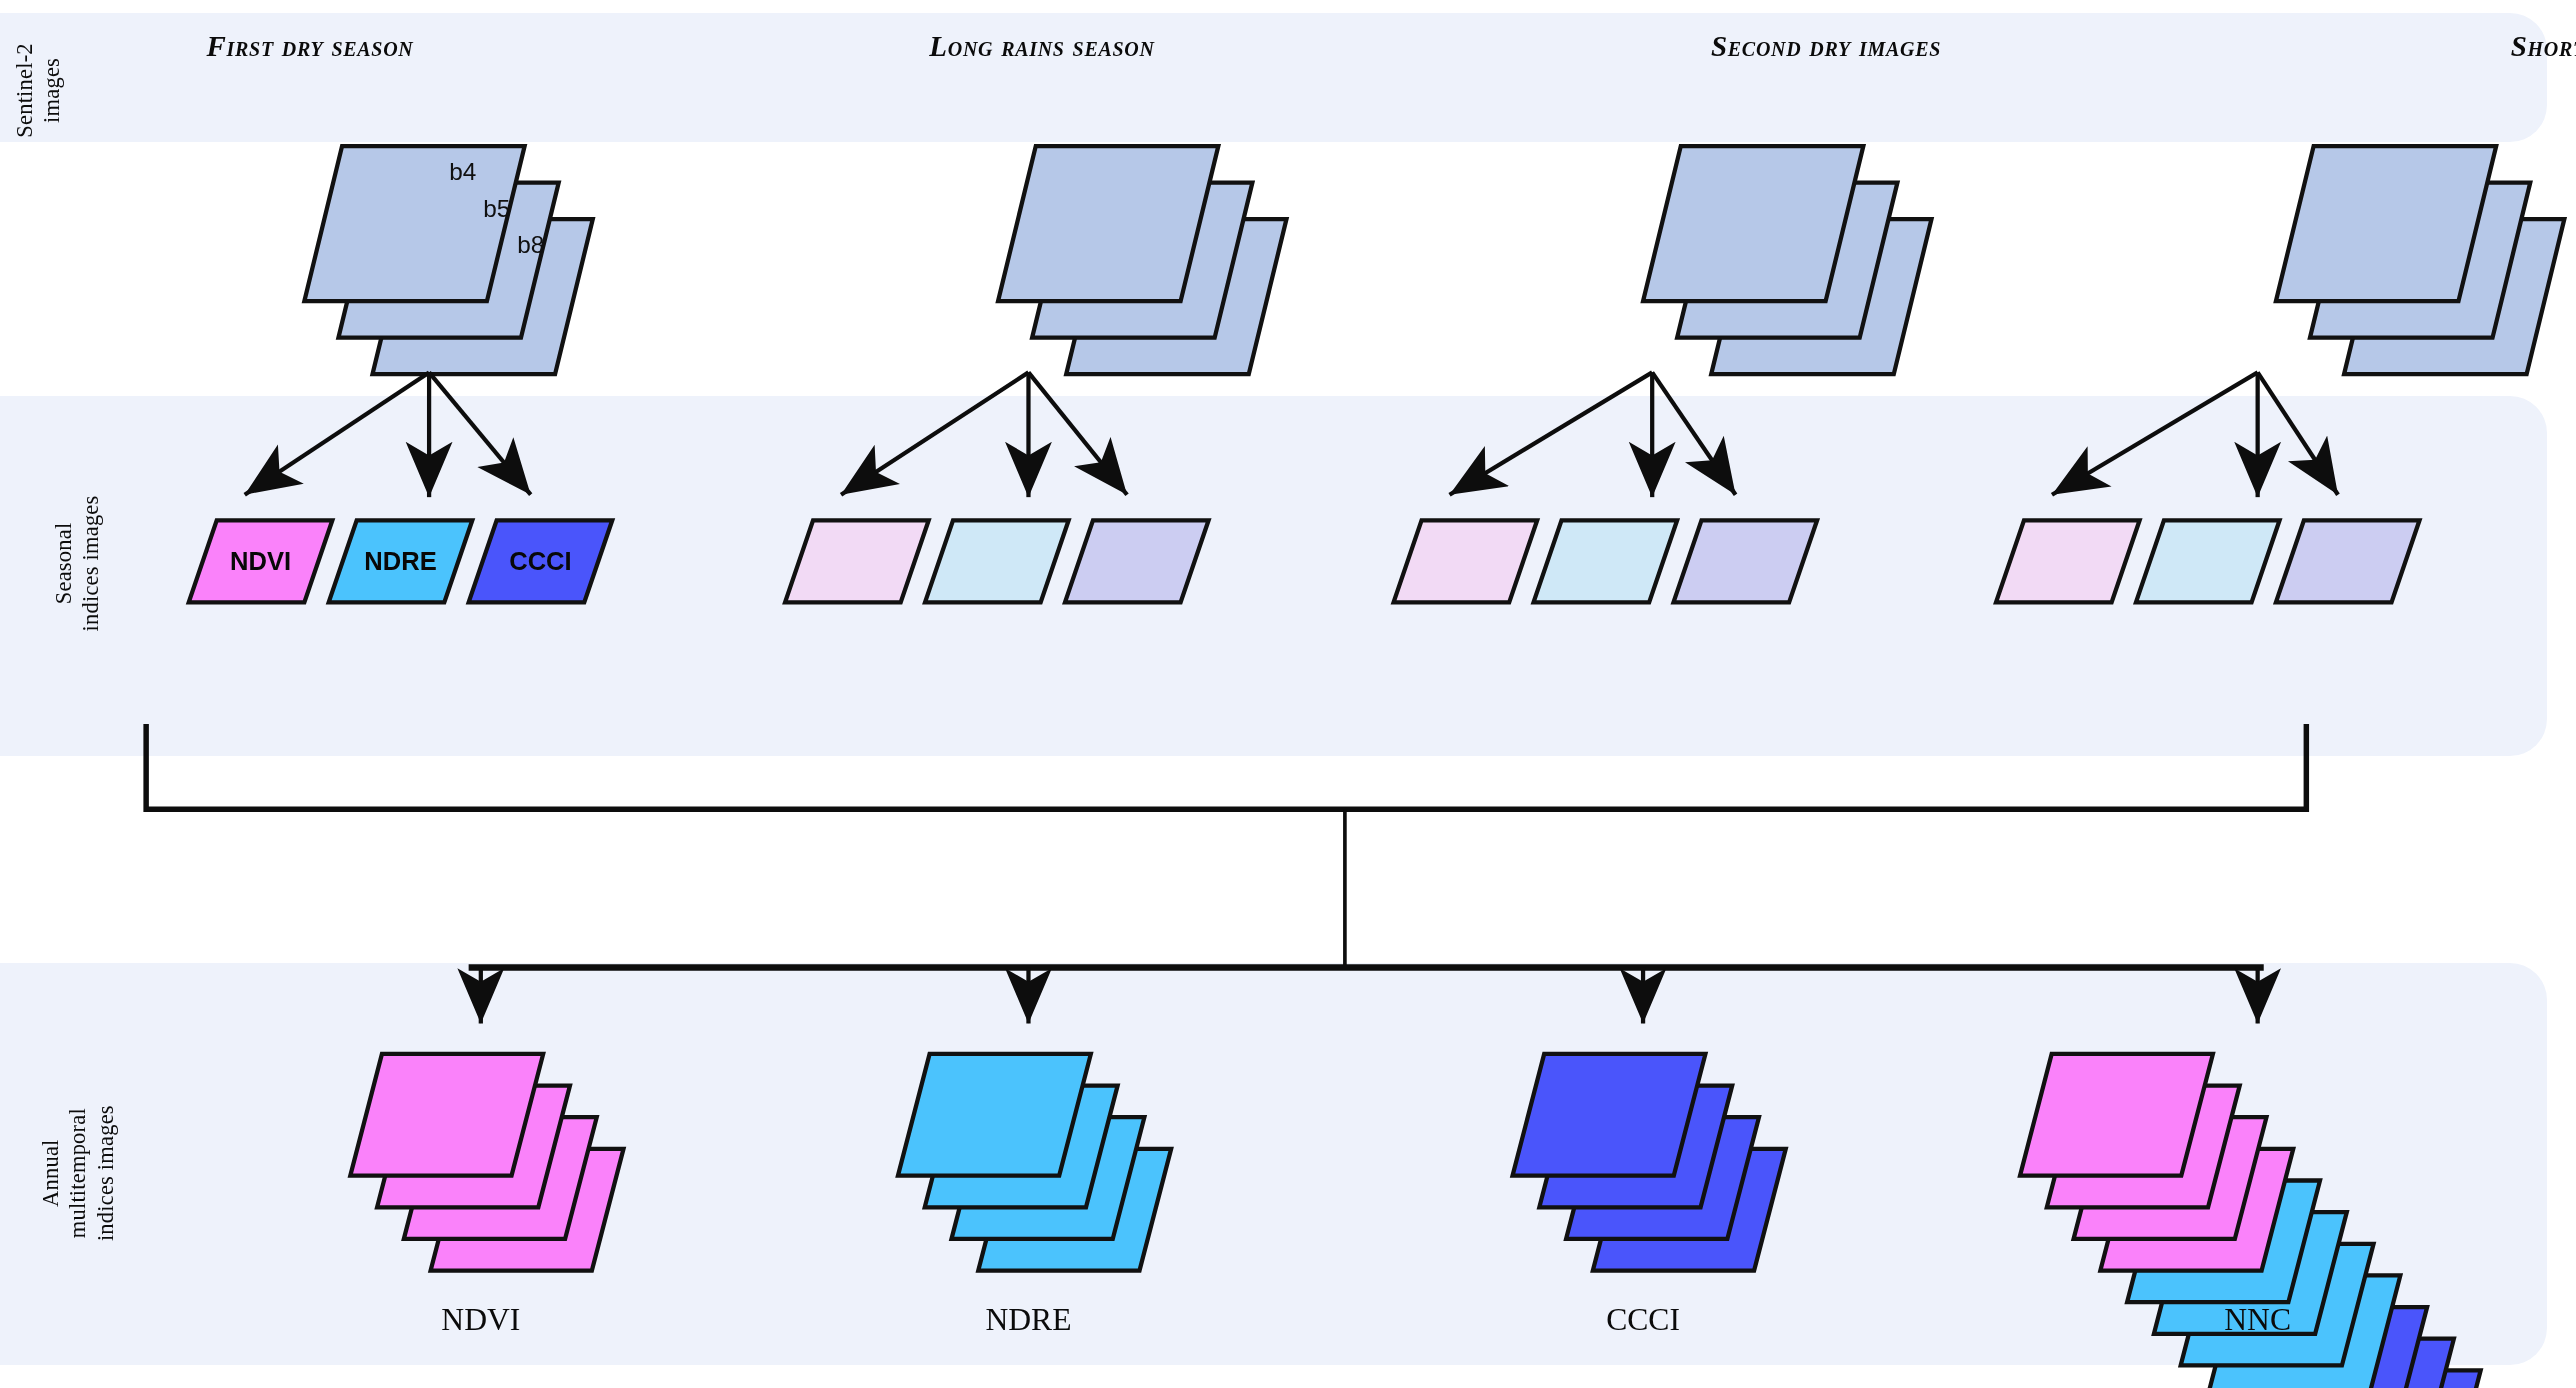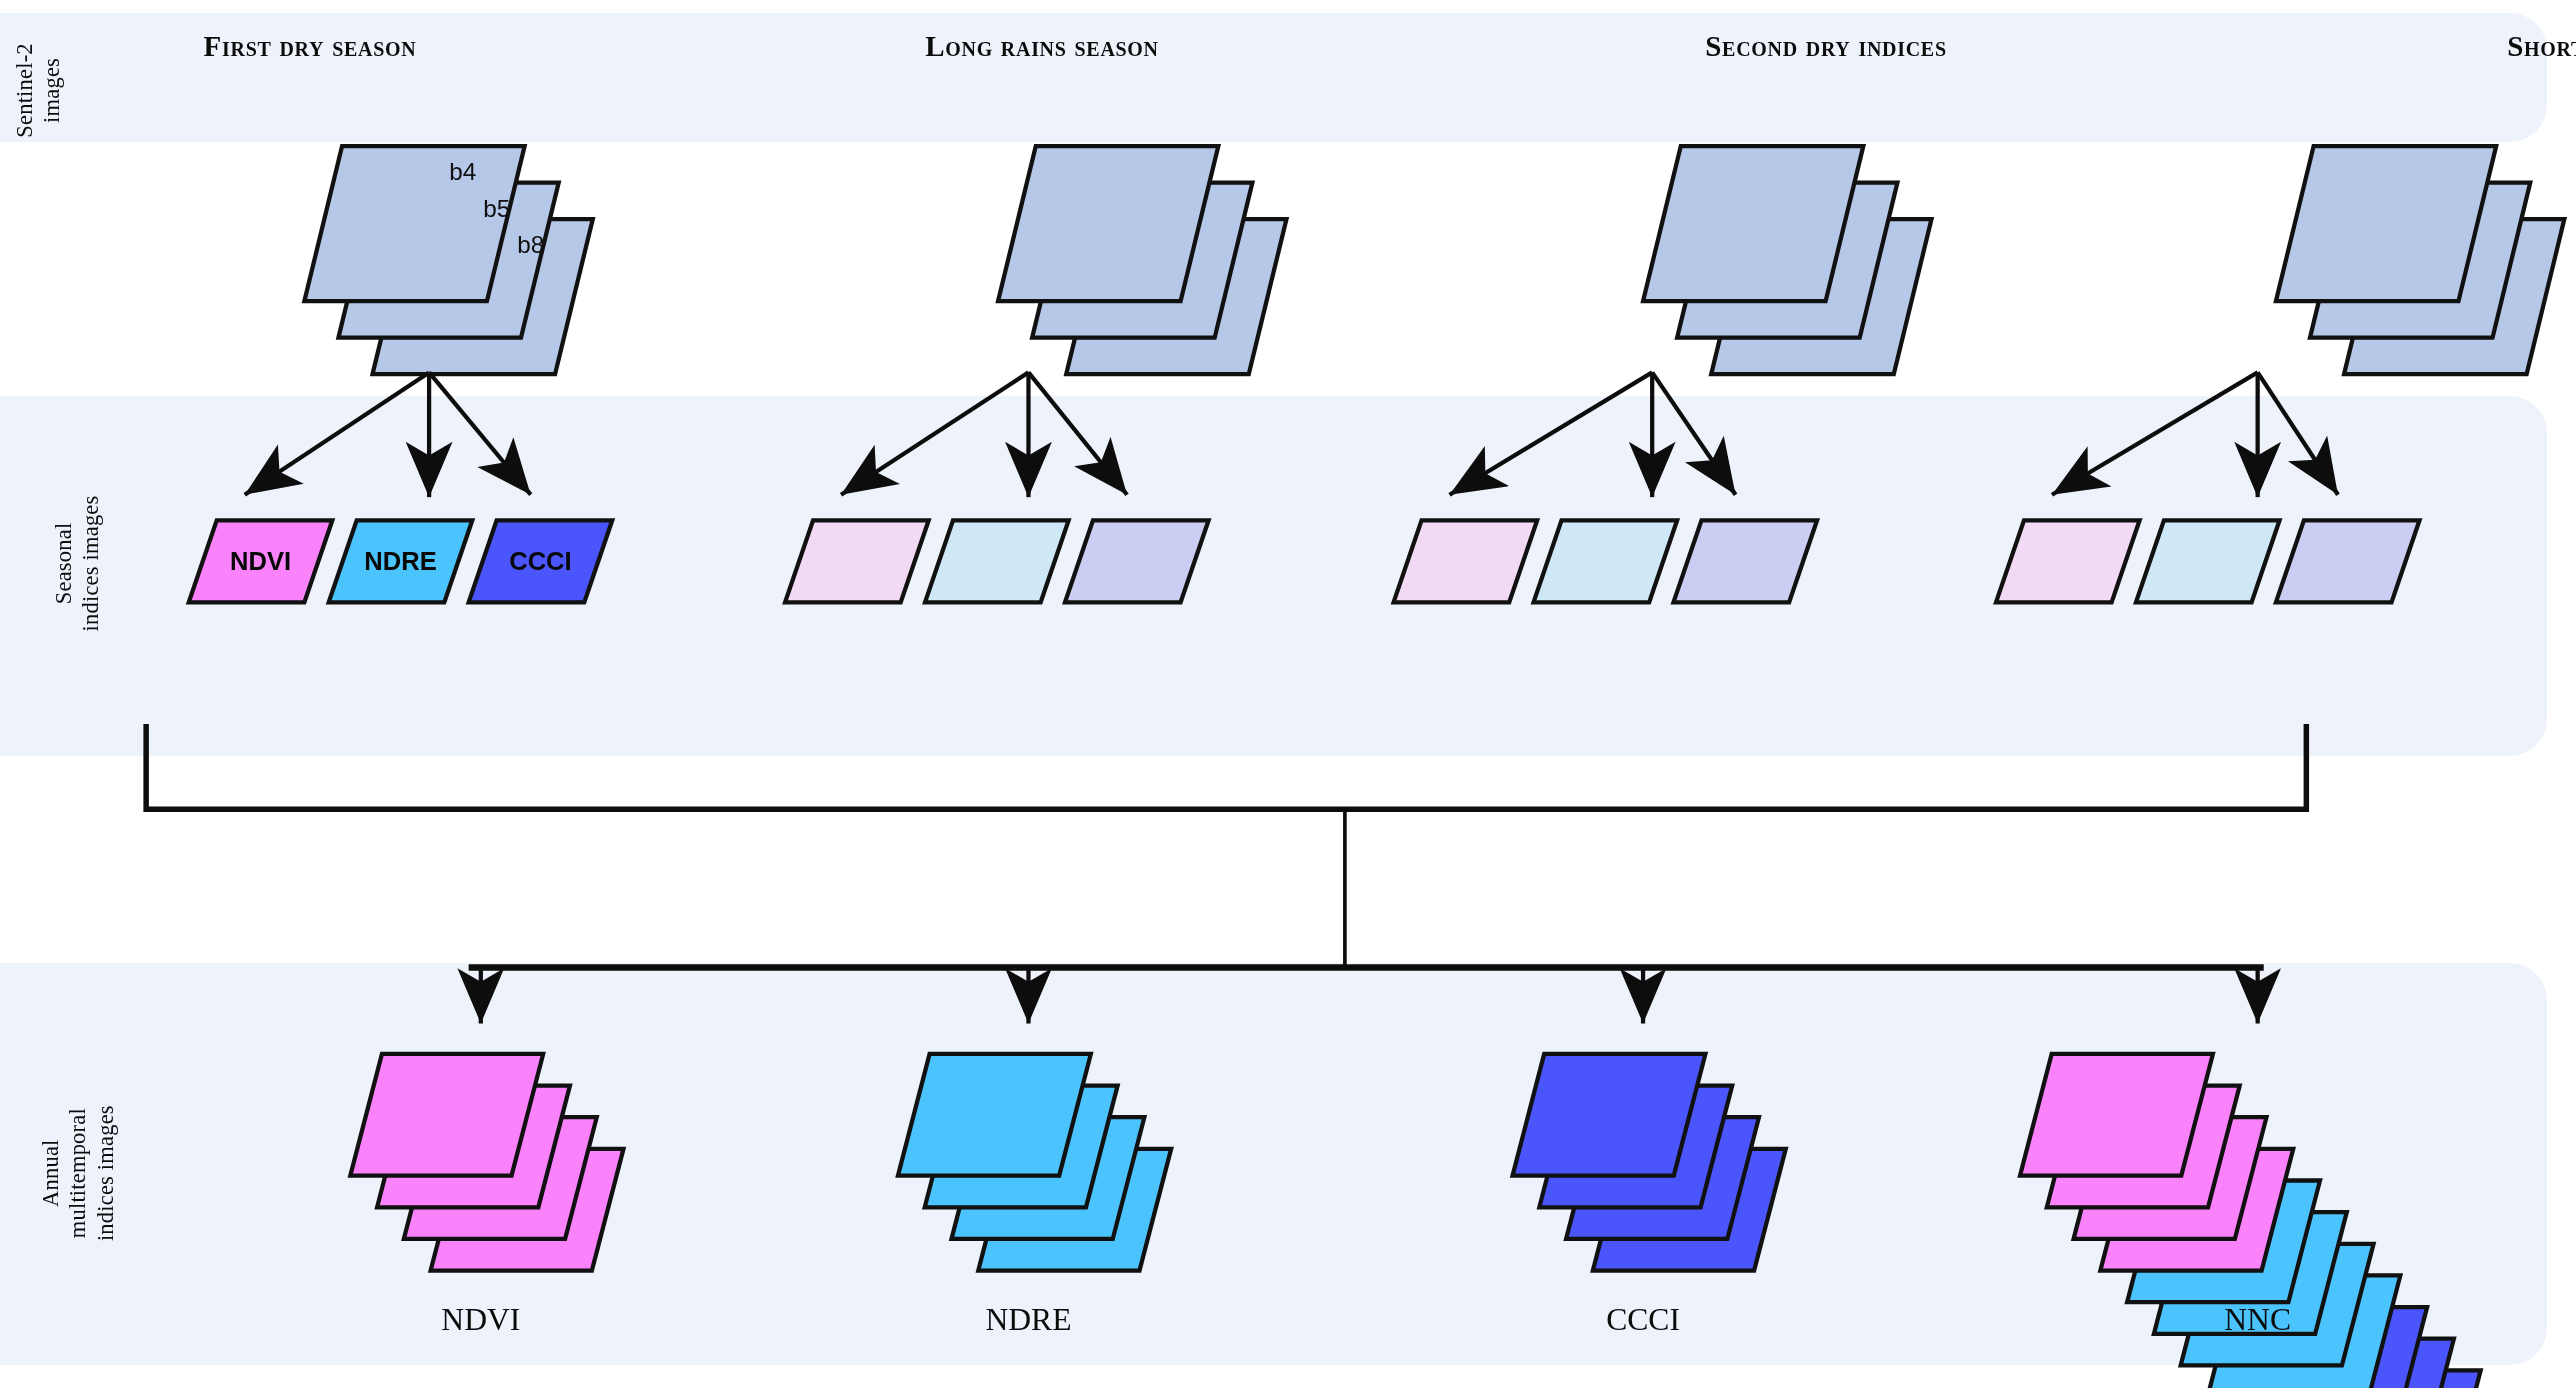--- a/index.html
+++ b/index.html
@@ -49,20 +49,21 @@
   .colhead {
     position: absolute;
     top: 30px;
     width: 426px;
     text-align: center;
     font-variant: small-caps;
     font-weight: 700;
     font-size: 29px;
     letter-spacing: 0.7px;
     color: #0b0b0b;
+    font-style: italic;
   }
   .colhead.c0 { left: 97px; }
   .colhead.c1 { left: 829px; }
   .colhead.c2 { left: 1613px; }
   .colhead.c3 { left: 2416px; }
 
   
   #art {
     position: absolute;
     left: 0; top: 0;
@@ -109,21 +110,21 @@
     <div>indices images</div>
   </div>
   <div class="rowlabel l3">
     <div>Annual</div>
     <div>multitemporal</div>
     <div>indices images</div>
   </div>
 
   <div class="colhead c0">First dry season</div>
   <div class="colhead c1">Long rains season</div>
-  <div class="colhead c2">Second dry indices</div>
+  <div class="colhead c2">Second dry images</div>
   <div class="colhead c3">Short rains season</div>
 
   <svg id="art" viewBox="0 0 4233 2281">
     <defs>
       <marker id="arrowhead" markerWidth="16" markerHeight="16" refX="13" refY="5.5" orient="auto" markerUnits="strokeWidth">
         <path d="M0,0 L13,5.5 L0,11 L3.2,5.5 Z" fill="#0d0d0d"></path>
       </marker>
     </defs>
     <g id="svg-content">
         <polygon points="674,360 974,360 912,615 612,615" fill="#b6c8e8" class="tile"></polygon>

